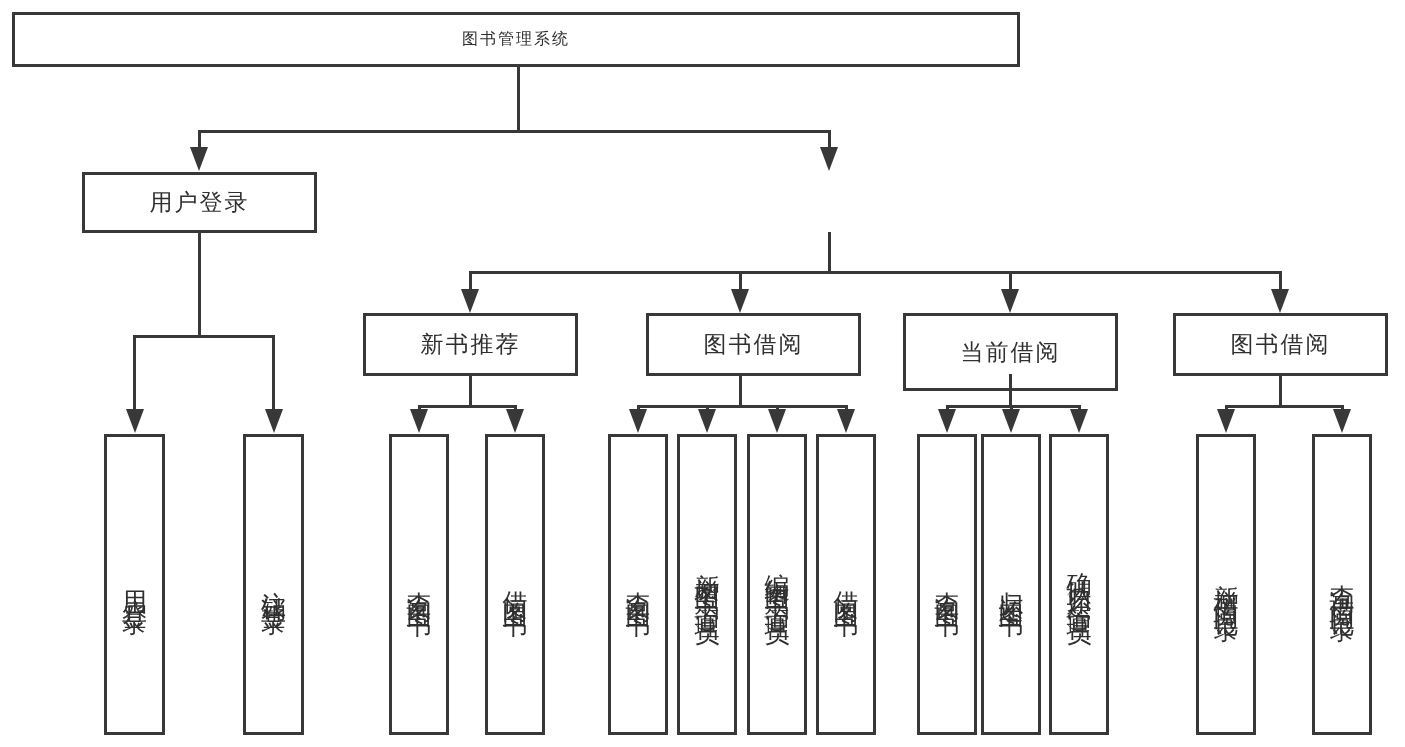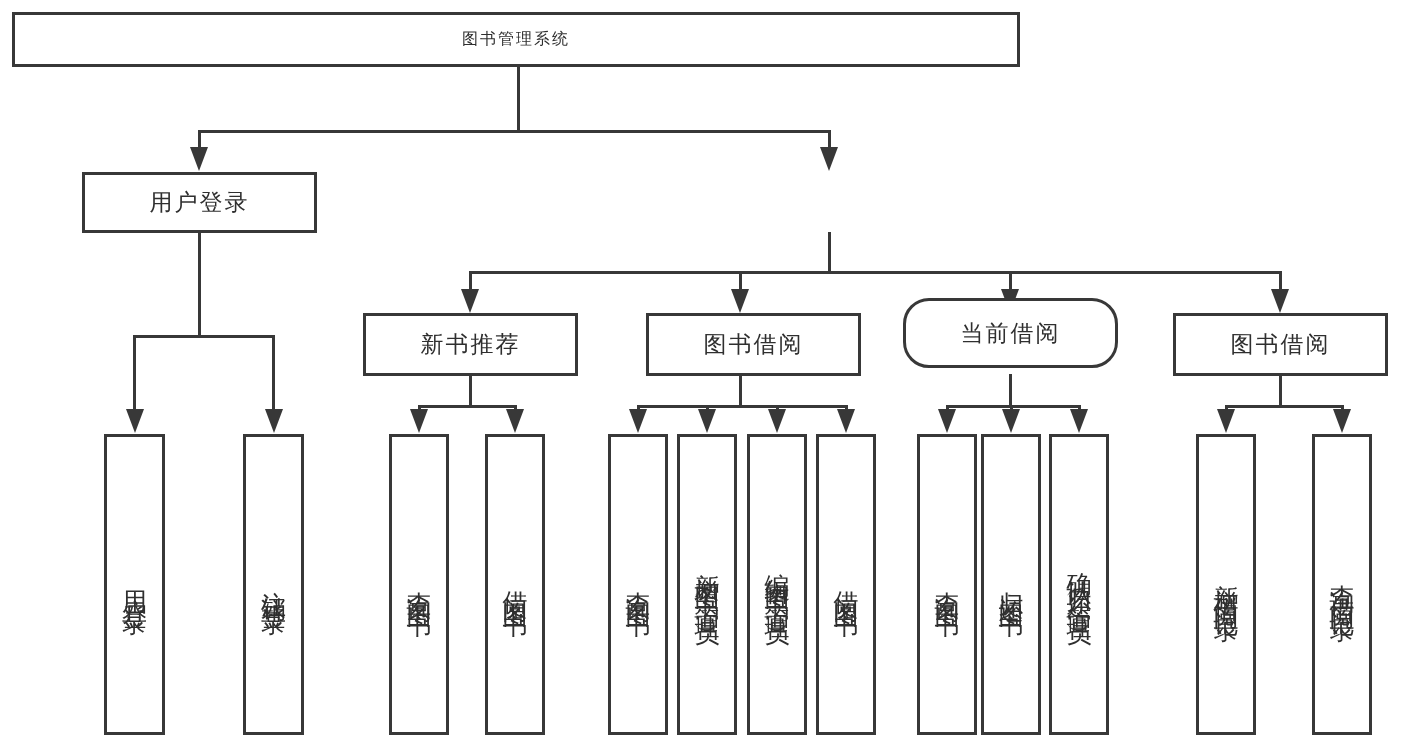--- a/index.html
+++ b/index.html
@@ -107,21 +107,21 @@
   <div class="arrow" style="left:1001px; top:289px;"></div>
   <div class="vline" style="left:1279px; top:271px; height:22px;"></div>
   <div class="arrow" style="left:1271px; top:289px;"></div>
 
   <div class="box" style="left:363px; top:313px; width:215px; height:63px;justify-content:center;">
     <span class="hlabel">新书推荐</span>
   </div>
   <div class="box" style="left:646px; top:313px; width:215px; height:63px;">
     <span class="hlabel">图书借阅</span>
   </div>
-  <div class="box" style="left:903px; top:298px; width:215px; height:70px;border-radius:26px;">
+  <div class="box" style="left:903px; top:313px; width:215px; height:78px;">
     <span class="hlabel">当前借阅</span>
   </div>
   <div class="box" style="left:1173px; top:313px; width:215px; height:63px;">
     <span class="hlabel">图书借阅</span>
   </div>
 
   <div class="vline" style="left:469px; top:374px; height:33px;"></div>
   <div class="hline" style="left:418px; top:405px; width:99px;"></div>
   <div class="vline" style="left:418px; top:405px; height:8px;"></div>
   <div class="arrow" style="left:410px; top:409px;"></div>

